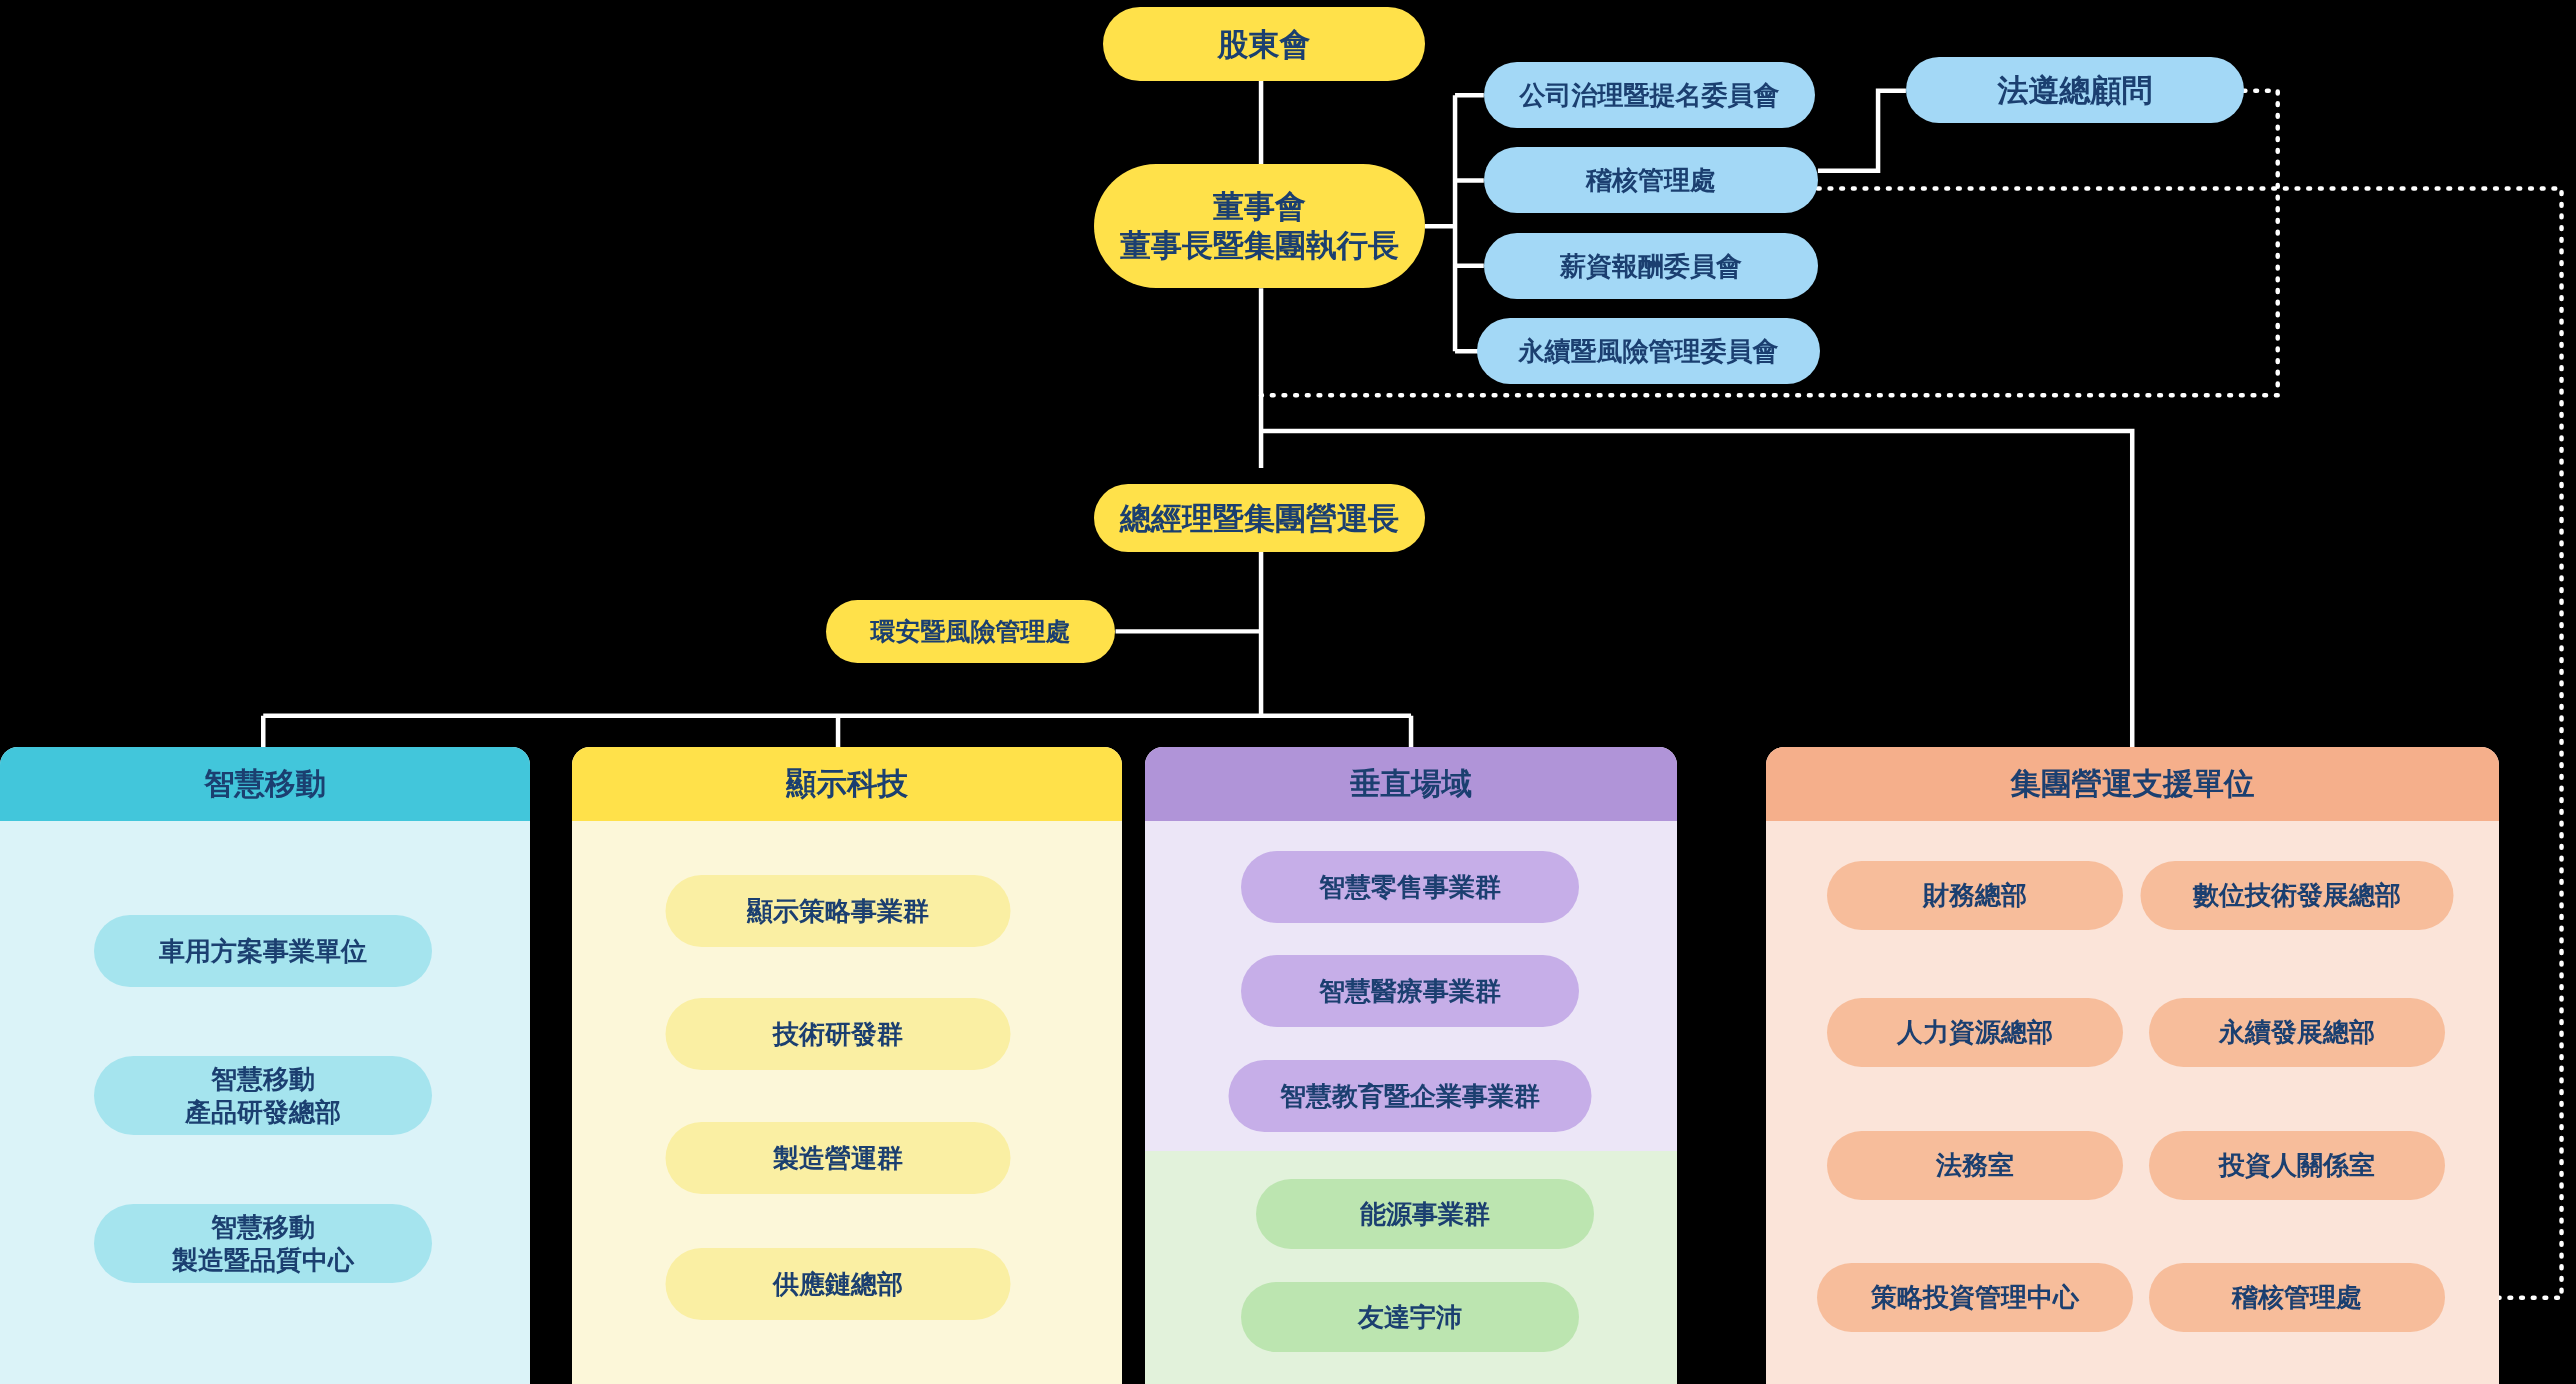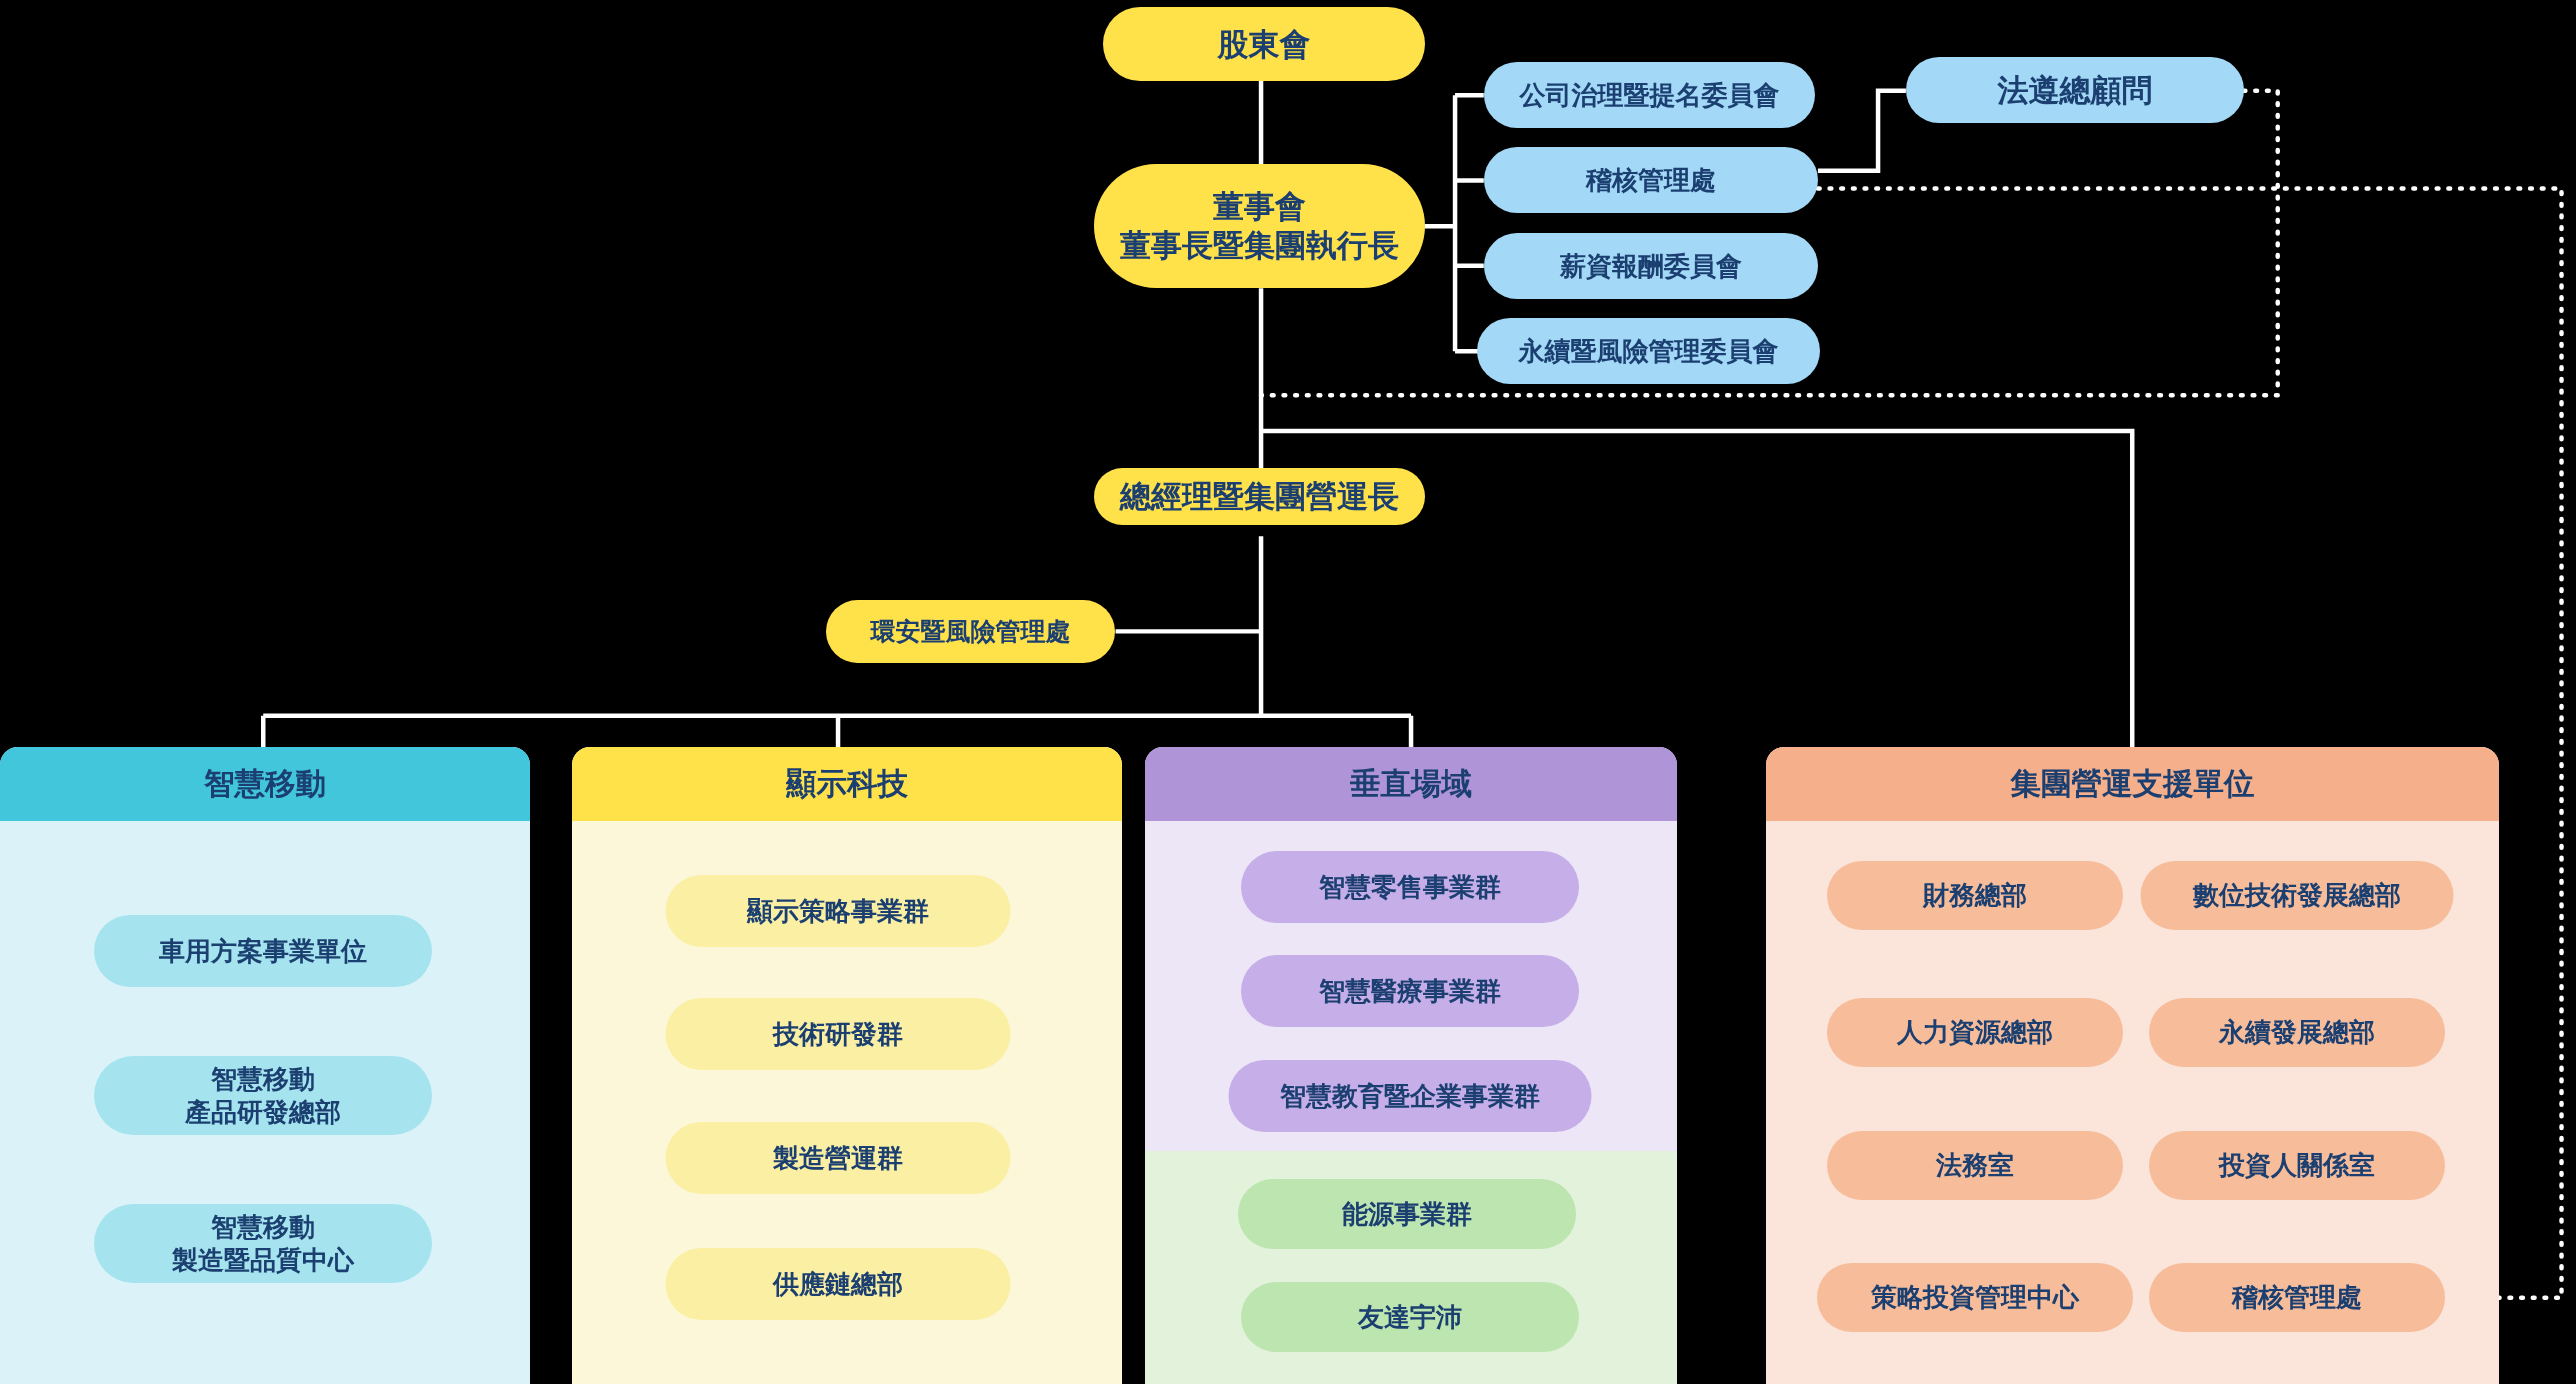--- a/index.html
+++ b/index.html
@@ -120,21 +120,21 @@
 董事長暨集團執行長</div>
 
   <div class="node blue" style="left:1484px;top:147px;width:334px;height:66px;font-size:26px;">稽核管理處</div>
 
   <div class="node blue" style="left:1484px;top:233px;width:334px;height:66px;font-size:26px;">薪資報酬委員會</div>
 
   <div class="node blue" style="left:1477px;top:318px;width:343px;height:66px;font-size:26px;">永續暨風險管理委員會</div>
 
   <div class="node blue" style="left:1906px;top:57px;width:338px;height:66px;">法遵總顧問</div>
 
-  <div class="node yellow" style="left:1094px;top:468px;width:331px;height:57px;">總經理暨集團營運長</div>
+  <div class="node yellow" style="left:1094px;top:484px;width:331px;height:68px;">總經理暨集團營運長</div>
 
   <div class="node yellow" style="left:826px;top:600px;width:289px;height:63px;font-size:25px;">環安暨風險管理處</div>
 
   <div class="col col-mobility">
     <div class="col-header">智慧移動</div>
     <div class="btn" style="left:263px;top:168px;width:338px;height:72px;">車用方案事業單位</div>
     <div class="btn" style="left:263px;top:309px;width:338px;height:79px;">智慧移動
 產品研發總部</div>
     <div class="btn" style="left:263px;top:457px;width:338px;height:79px;">智慧移動
 製造暨品質中心</div>
@@ -147,21 +147,21 @@
     <div class="btn" style="left:266px;top:375px;width:345px;height:72px;">製造營運群</div>
     <div class="btn" style="left:266px;top:501px;width:345px;height:72px;">供應鏈總部</div>
   </div>
 
   <div class="col col-vertical">
     <div class="subsection green-zone"></div>
     <div class="col-header">垂直場域</div>
     <div class="btn purple" style="left:265px;top:104px;width:338px;height:72px;">智慧零售事業群</div>
     <div class="btn purple" style="left:265px;top:208px;width:338px;height:72px;">智慧醫療事業群</div>
     <div class="btn purple" style="left:265px;top:313px;width:363px;height:72px;">智慧教育暨企業事業群</div>
-    <div class="btn green" style="left:262px;top:432px;width:338px;height:70px;">能源事業群</div>
+    <div class="btn green" style="left:280px;top:432px;width:338px;height:70px;">能源事業群</div>
     <div class="btn green" style="left:265px;top:535px;width:338px;height:70px;">友達宇沛</div>
   </div>
 
   <div class="col col-support">
     <div class="col-header">集團營運支援單位</div>
     <div class="btn" style="left:209px;top:114px;width:296px;height:69px;">財務總部</div>
     <div class="btn" style="left:531px;top:114px;width:313px;height:69px;">數位技術發展總部</div>
     <div class="btn" style="left:209px;top:251px;width:296px;height:69px;">人力資源總部</div>
     <div class="btn" style="left:531px;top:251px;width:296px;height:69px;">永續發展總部</div>
     <div class="btn" style="left:209px;top:384px;width:296px;height:69px;">法務室</div>

